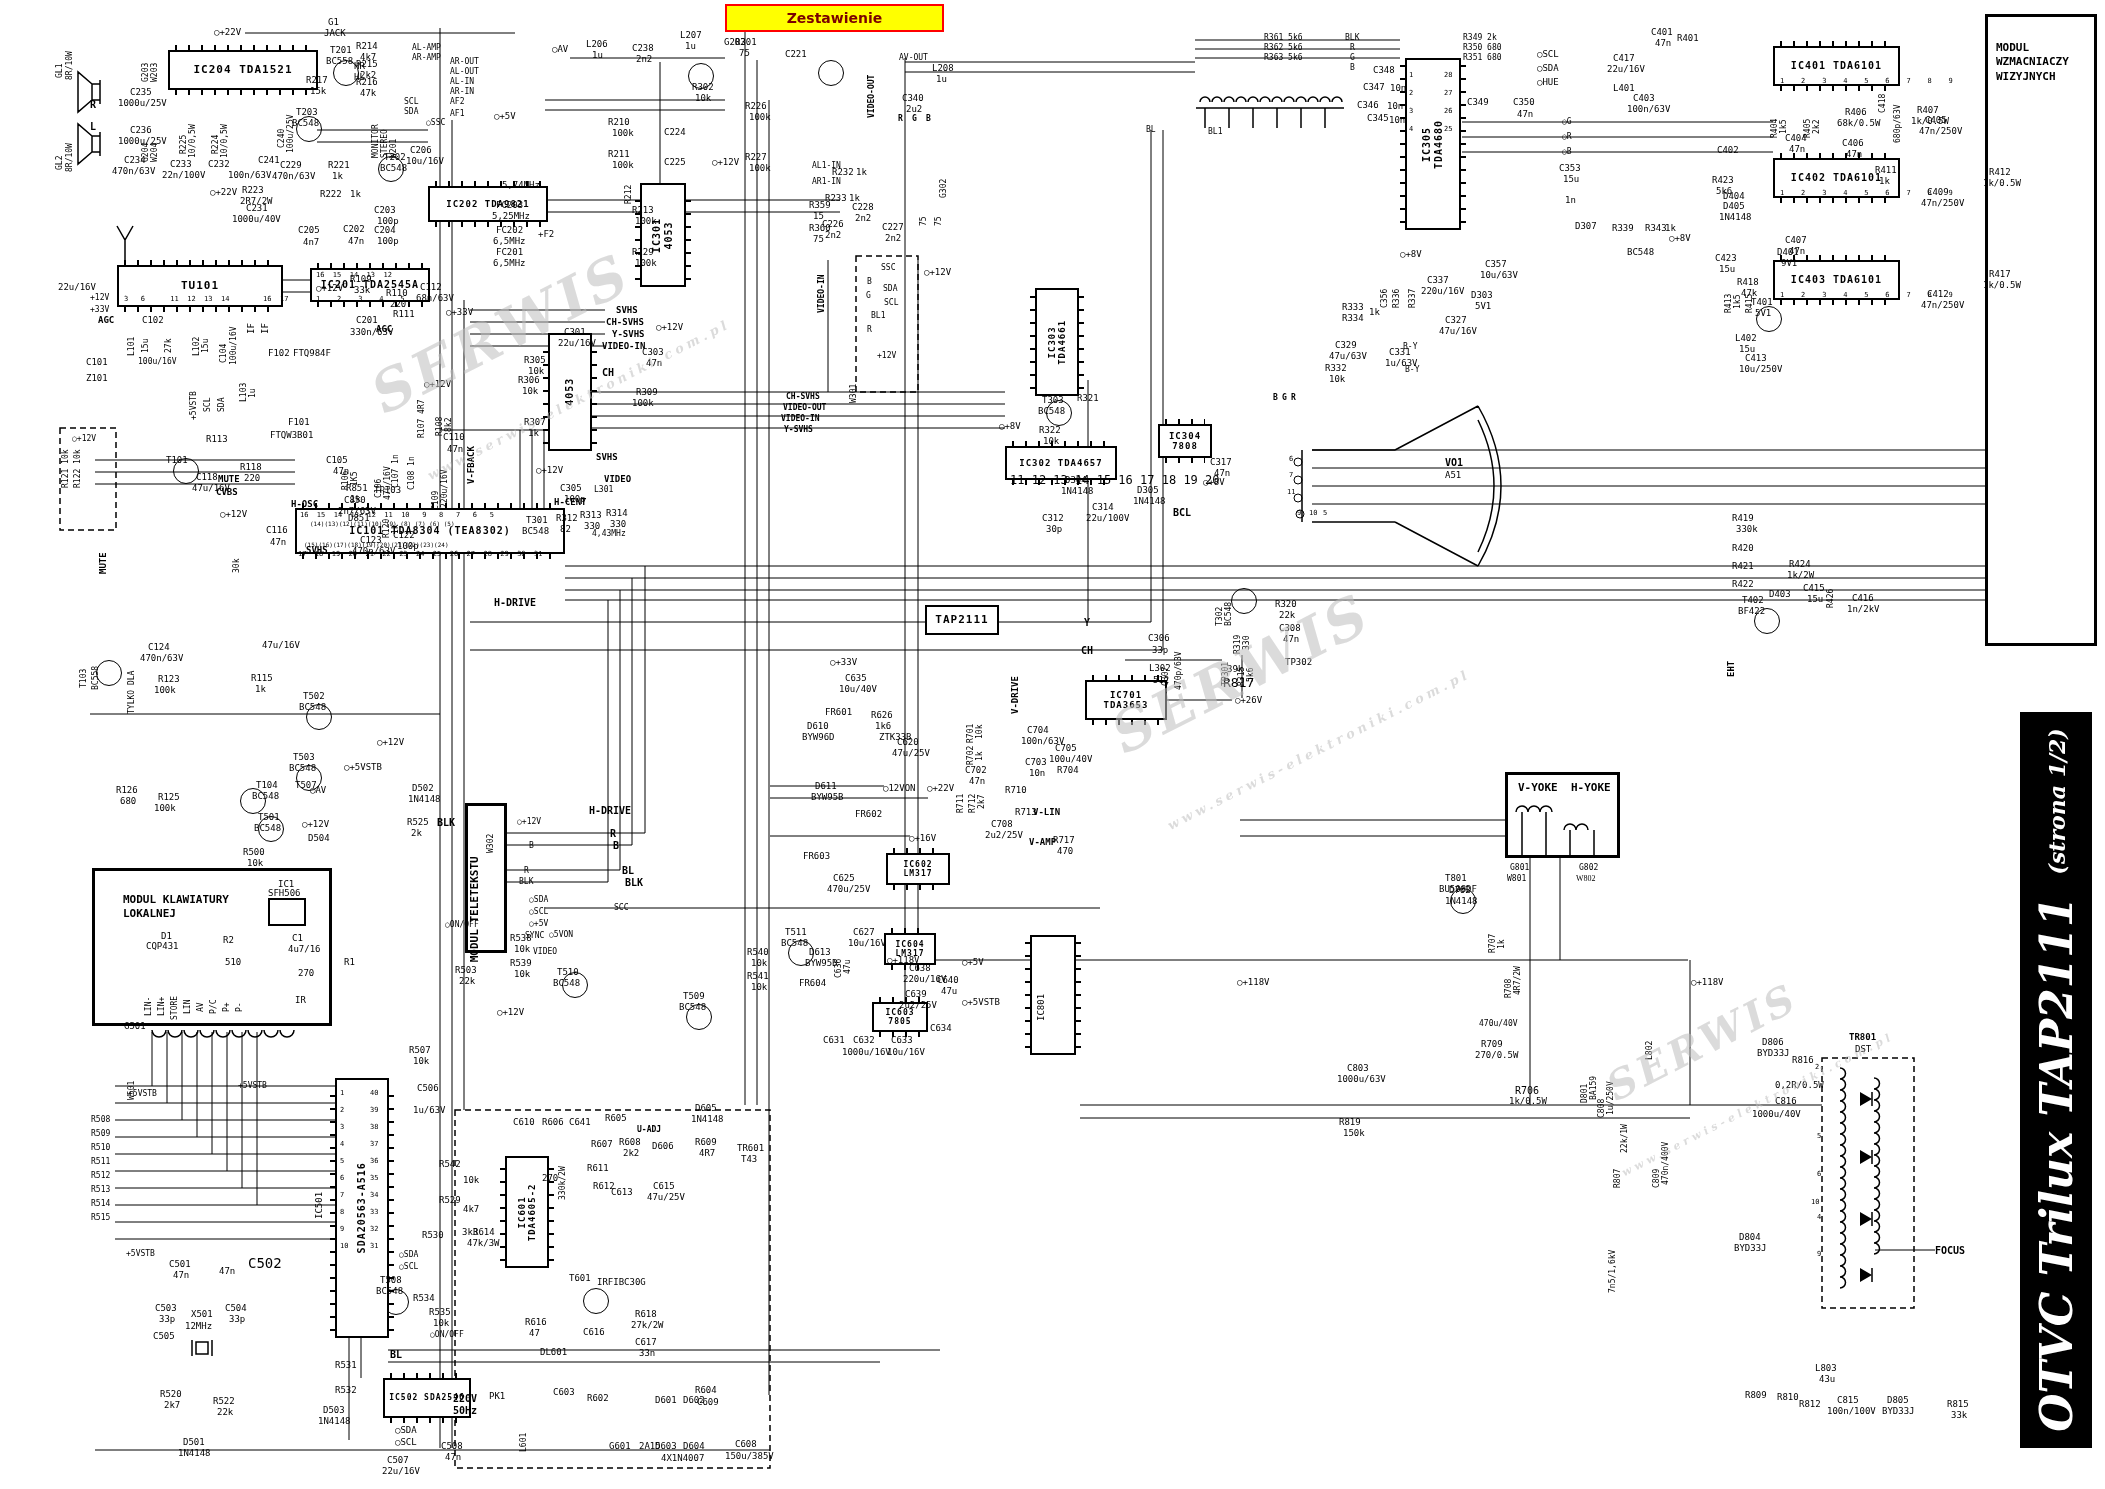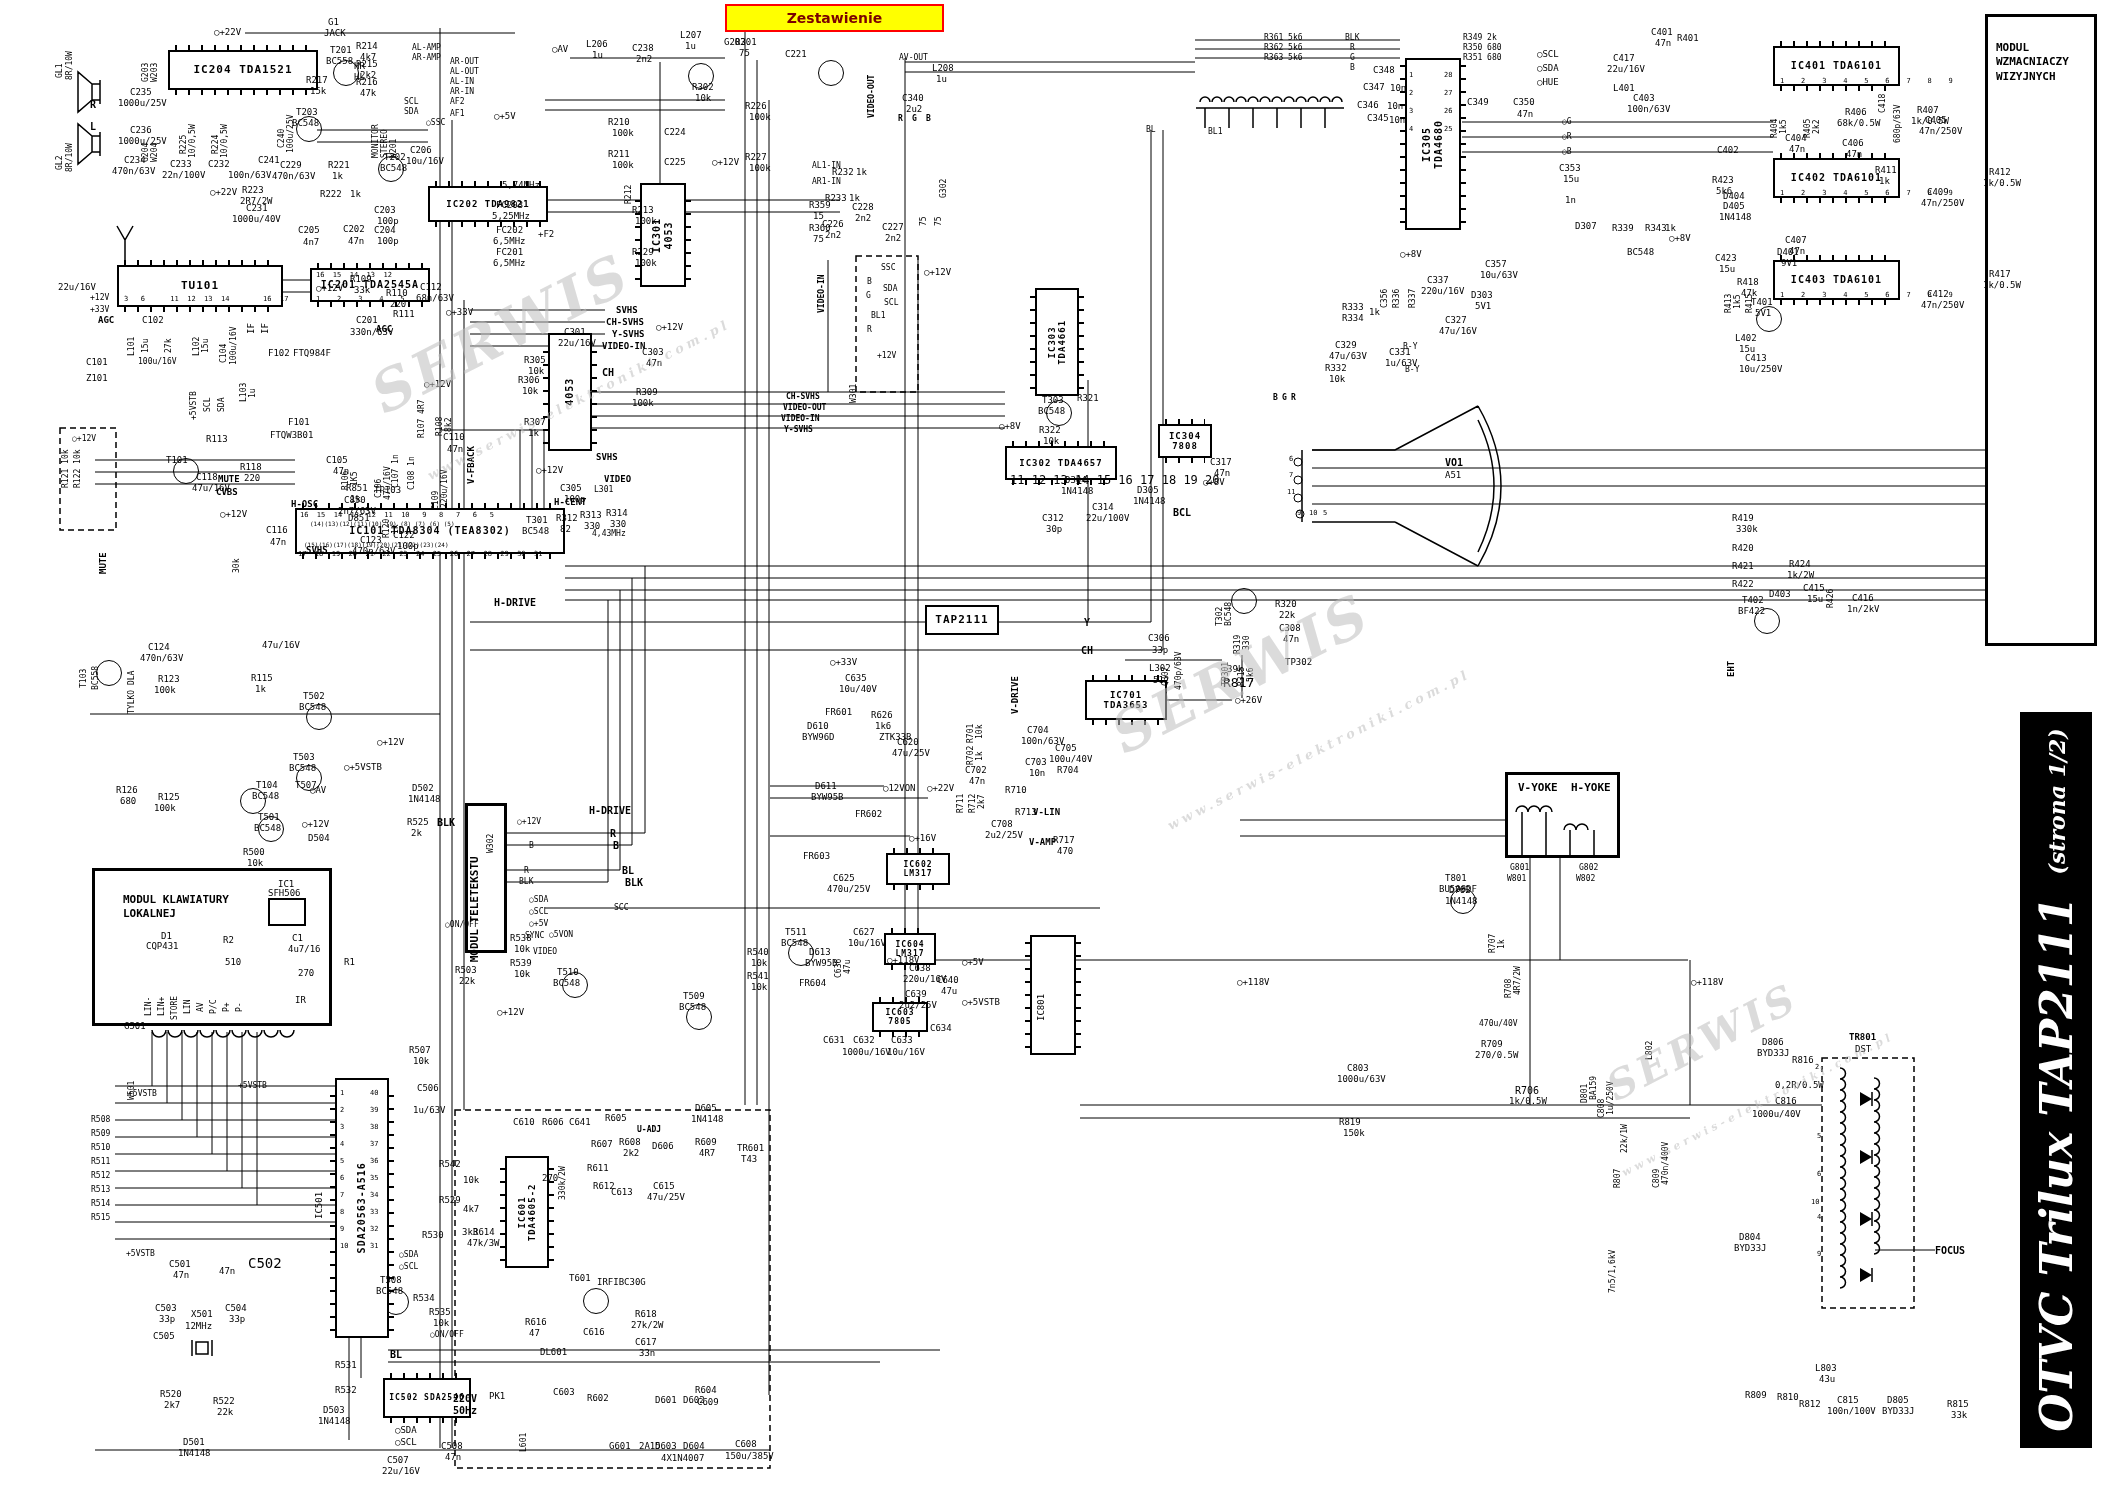--- a/index.html
+++ b/index.html
@@ -1006,21 +1006,21 @@
       <span class="lbl" style="left: 1738px; top: 607px; font-size: 9px;">BF422</span>
       <span class="lbl" style="left: 1769px; top: 590px; font-size: 9px;">D403</span>
       <span class="lbl" style="left: 1803px; top: 584px; font-size: 9px;">C415</span>
       <span class="lbl" style="left: 1807px; top: 595px; font-size: 9px;">15u</span>
       <span class="lbl" style="left: 1852px; top: 594px; font-size: 9px;">C416</span>
       <span class="lbl" style="left: 1847px; top: 605px; font-size: 9px;">1n/2kV</span>
       <span class="lbl v b" style="left: 1736px; top: 668px; font-size: 9px;">EHT</span>
       <span class="lbl" style="left: 1510px; top: 864px; font-size: 8px;">G801</span>
       <span class="lbl" style="left: 1507px; top: 875px; font-size: 8px;">W801</span>
       <span class="lbl" style="left: 1579px; top: 864px; font-size: 8px;">G802</span>
-      <span class="lbl" style="left: 1576px; top: 875px; font-size: 8px;">W802</span>
+      <span class="lbl" style="left: 1576px; top: 875px; font-size: 8px; font-family: Liberation Serif, serif;">W802</span>
       <span class="lbl b" style="left: 1273px; top: 394px; font-size: 8px;">B</span>
       <span class="lbl b" style="left: 1282px; top: 394px; font-size: 8px;">G</span>
       <span class="lbl b" style="left: 1291px; top: 394px; font-size: 8px;">R</span>
       <span class="lbl b" style="left: 1445px; top: 458px; font-size: 10px;">VO1</span>
       <span class="lbl" style="left: 1445px; top: 471px; font-size: 9px;">A51</span>
       <span class="lbl" style="left: 1289px; top: 456px; font-size: 7px;">6</span>
       <span class="lbl" style="left: 1289px; top: 472px; font-size: 7px;">7</span>
       <span class="lbl" style="left: 1287px; top: 489px; font-size: 7px;">11</span>
       <span class="lbl" style="left: 1297px; top: 510px; font-size: 7px;">9</span>
       <span class="lbl" style="left: 1309px; top: 510px; font-size: 7px;">10</span>

